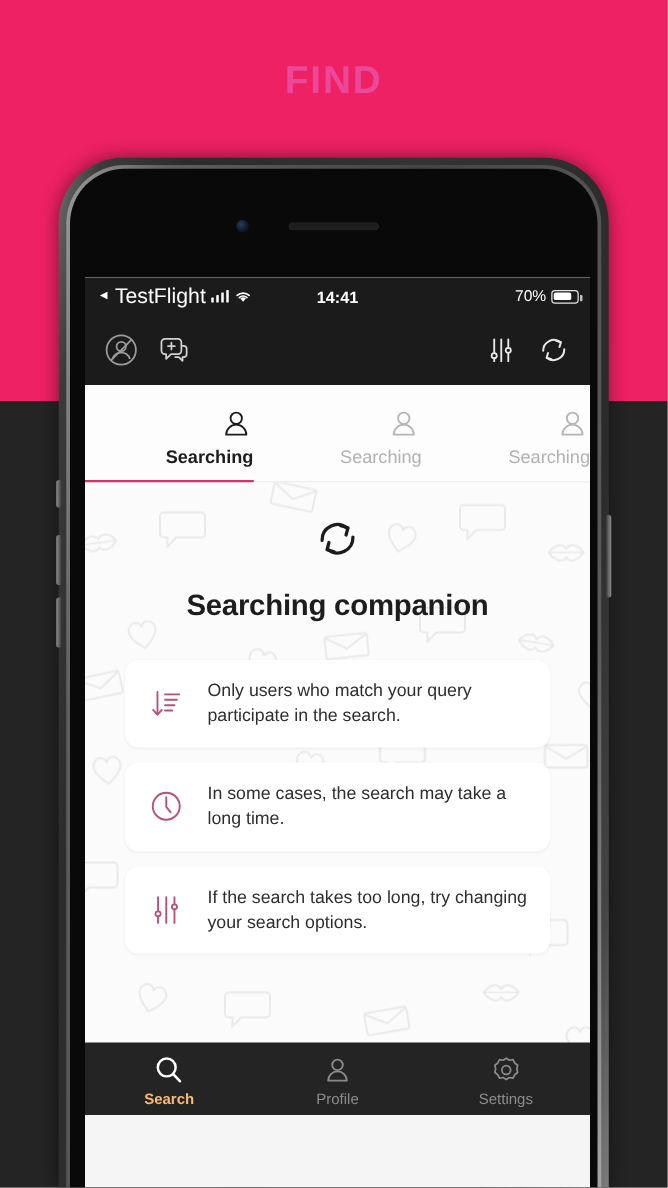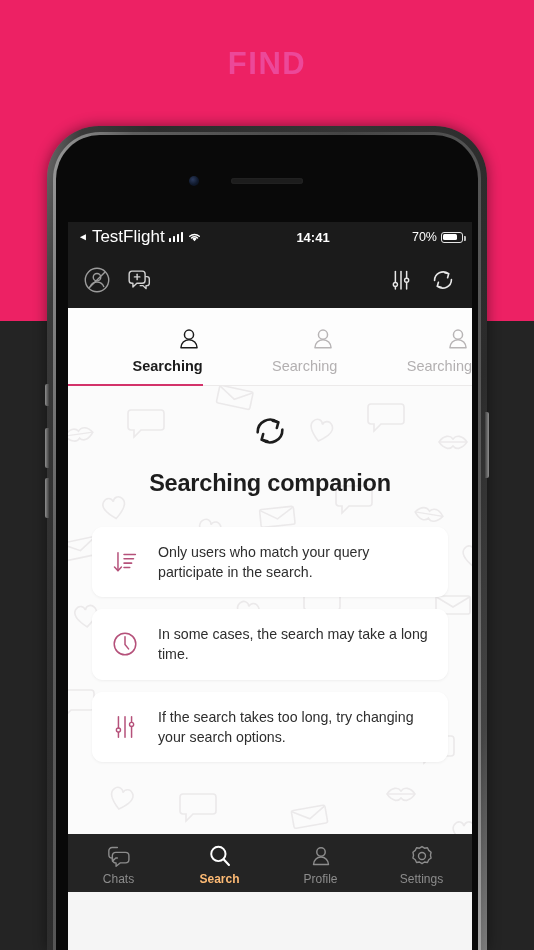--- a/index.html
+++ b/index.html
@@ -87,21 +87,21 @@
     position:relative; height:30px; background:#1b1b1b;
     display:flex; align-items:center;
     color:#ffffff; font-size:12.5px;
   }
   #sb-left { position:absolute; left:10px; display:flex; align-items:center; gap:4px; }
   #sb-left .carrier { font-size:17px; }
   .sig-bars { display:flex; align-items:flex-end; gap:1.5px; height:10px; }
   .sig-bars i { width:2.5px; background:#fff; border-radius:0.5px; display:block; }
   .sig-bars i:nth-child(1){height:4px;} .sig-bars i:nth-child(2){height:6px;}
   .sig-bars i:nth-child(3){height:8px;} .sig-bars i:nth-child(4){height:10px;}
-  #sb-center { position:absolute; left:0; width:100%; text-align:center; font-size:13px; font-weight:bold;margin-left:43px; }
+  #sb-center { position:absolute; left:0; width:100%; text-align:center; font-size:13px; font-weight:bold; }
   #sb-right { position:absolute; right:9px; display:flex; align-items:center; gap:4px; font-size:12.5px; }
   .battery { width:22px; height:11px; border:1.3px solid #e6e6e6; border-radius:3px; position:relative; }
   .battery::after { content:""; position:absolute; right:-3.5px; top:3px; width:2px; height:5px; background:#bdbdbd; border-radius:0 1px 1px 0; }
   .battery i { position:absolute; left:1.3px; top:1.3px; bottom:1.3px; width:70%; background:#fff; border-radius:1.5px; display:block; }
 
   
   #app-header {
     height:56px; background:#1b1b1b;
     display:flex; align-items:center; justify-content:space-between;
     padding:0 14px; position:relative;
@@ -139,21 +139,21 @@
   }
   #pattern { position:absolute; inset:0; opacity:1; }
 
   #hero { position:relative; padding-top:24px; text-align:center; }
   #hero-icon { display:inline-block; }
   #hero-title {
     margin-top:14px; font-size:23.5px; color:#1d1d1d; font-weight:bold;
     letter-spacing:-0.2px;
   }
 
-  #cards { position:relative; margin-top:30px; padding:0 24px; }
+  #cards { position:relative; margin-top:30px; padding:0 32px; }
   .card {
     background:#ffffff;
     border-radius:11px;
     margin-bottom:12px;
     padding:15px 16px;
     display:flex; align-items:center; gap:16px;
     box-shadow:0 1px 3px rgba(0,0,0,0.055);
     min-height:69px;
   }
   .card .cicon { flex:0 0 34px; height:34px; display:flex; align-items:center; justify-content:center; }
@@ -389,27 +389,20 @@
               <line x1="23" y1="15.5" x2="23" y2="27" stroke="#b5517a" stroke-width="1.6" stroke-linecap="round"></line>
               <circle cx="23" cy="13.3" r="2.2" stroke="#b5517a" stroke-width="1.5" fill="none"></circle>
             </svg>
           </span>
           <span class="ctext">If the search takes too long, try changing your search options.</span>
         </div>
 
       </div>
 
       <div id="bottom-nav">
-        <div class="nav-item">
-          <svg width="26" height="26" viewBox="0 0 32 32">
-            <path d="M14 5.5 h-6.5 a4 4 0 0 0 -4 4 v5 a4 4 0 0 0 4 4 h0.5 v4 l4 -4 h2" stroke="#8c8c8c" stroke-width="1.7" fill="none" stroke-linejoin="round" stroke-linecap="round"></path>
-            <path d="M13 11.5 h11 a4.2 4.2 0 0 1 4.2 4.2 v4.6 a4.2 4.2 0 0 1 -4.2 4.2 h-6.6 l-5 4.2 v-4.2 h-0.4 a4.2 4.2 0 0 1 -4.2 -4.2 v-4.6 a4.2 4.2 0 0 1 4.2 -4.2 z" stroke="#8c8c8c" stroke-width="1.7" fill="none" stroke-linejoin="round"></path>
-          </svg>
-          <span class="nlabel">Chats</span>
-        </div>
         <div class="nav-item active">
           <svg width="26" height="26" viewBox="0 0 32 32">
             <circle cx="14" cy="13.5" r="8.8" stroke="#ffffff" stroke-width="2.4" fill="none"></circle>
             <line x1="20.4" y1="20.1" x2="27" y2="27" stroke="#ffffff" stroke-width="2.6" stroke-linecap="round"></line>
           </svg>
           <span class="nlabel">Search</span>
         </div>
         <div class="nav-item">
           <svg width="26" height="26" viewBox="0 0 32 32">
             <circle cx="16" cy="11" r="5.2" stroke="#8c8c8c" stroke-width="1.8" fill="none"></circle>

